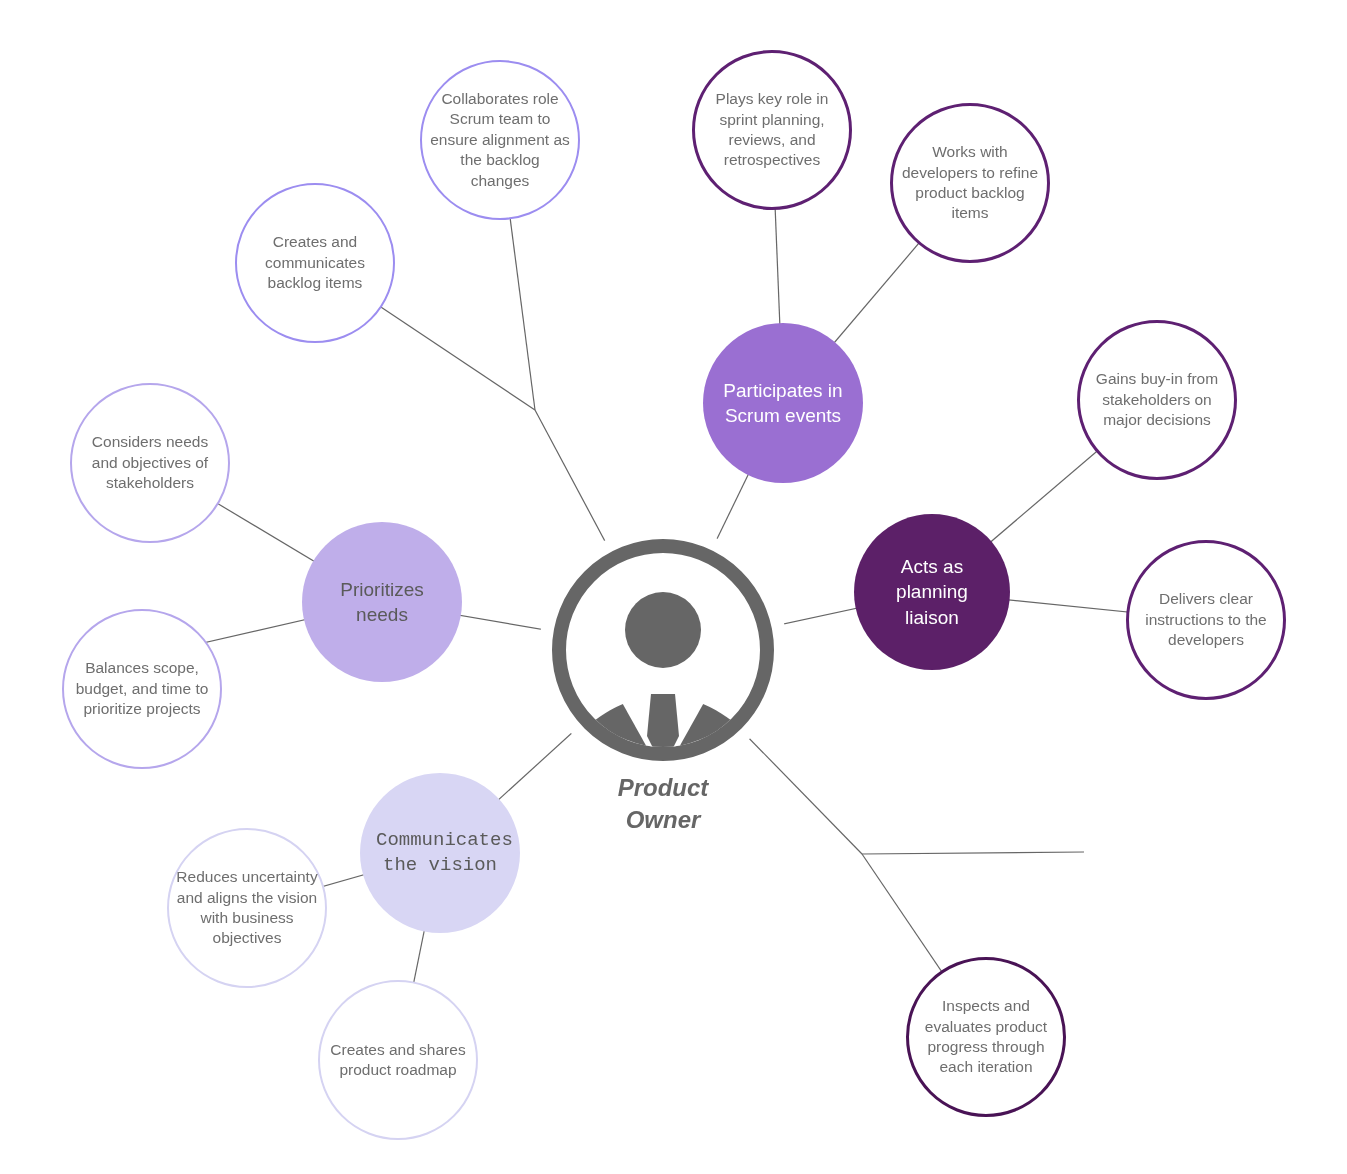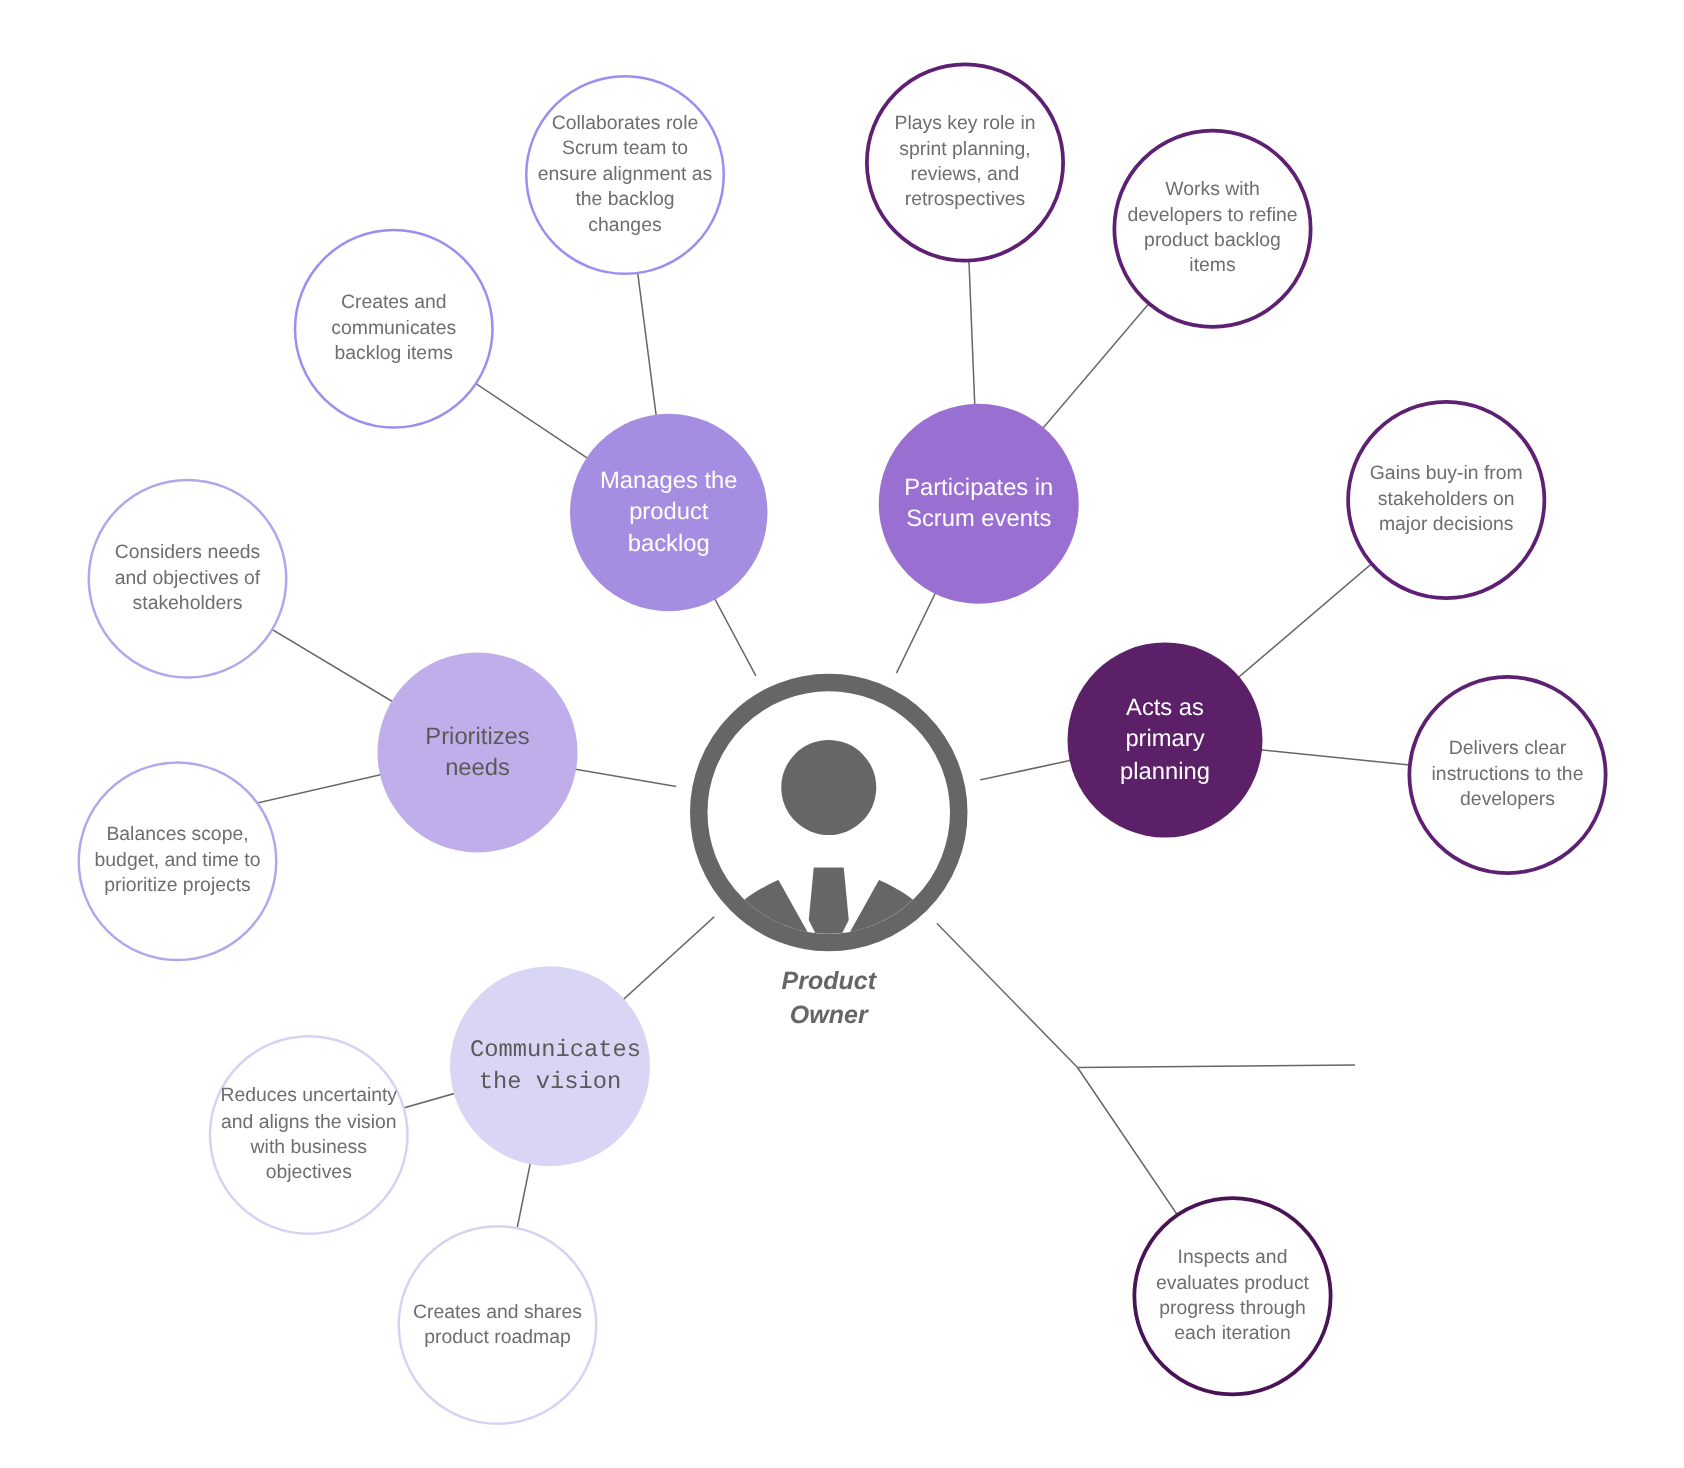--- a/index.html
+++ b/index.html
@@ -61,21 +61,21 @@
   .person .ink { fill: var(--gray, #666); }
   .person .ring { fill: #ffffff; stroke: var(--gray, #666); stroke-width: 14; }
   .person .paper { fill: #ffffff; }
 
   .center-label {
     position: absolute;
     left: 543px;
     top: 772px;
     width: 240px;
     text-align: center;
-    font-size: 20px;
+    font-size: 24px;
     font-weight: bold;
     font-style: italic;
     color: var(--gray, #666);
     white-space: pre-line;
     line-height: 1.35;
   }
 </style>
 </head>
 <body>
 
@@ -136,28 +136,25 @@
     <span>Creates and shares product roadmap</span>
   </div>
 
   <div class="circle sat prioritizes" style="left:70px; top:383px; width:160px; height:160px;">
     <span>Considers needs and objectives of stakeholders</span>
   </div>
   <div class="circle sat prioritizes" style="left:62px; top:609px; width:160px; height:160px;">
     <span>Balances scope, budget, and time to prioritize projects</span>
   </div>
 
-  <div class="circle node manages" style="left:456px; top:331px; width:158px; height:158px;">
-    <span>Manages the product backlog</span>
-  </div>
   <div class="circle node participates" style="left:703px; top:323px; width:160px; height:160px;">
     <span>Participates in Scrum events</span>
   </div>
   <div class="circle node acts" style="left:854px; top:514px; width:156px; height:156px;">
-    <span>Acts as primary planning</span>
+    <span>Acts as planning liaison</span>
   </div>
   <div class="circle node communicates" style="left:360px; top:773px; width:160px; height:160px;">
     <span>Communicates the vision</span>
   </div>
   <div class="circle node prioritizes" style="left:302px; top:522px; width:160px; height:160px;">
     <span>Prioritizes needs</span>
   </div>
 
   <svg class="person" width="248" height="248" viewBox="0 0 248 248">
     <defs>

